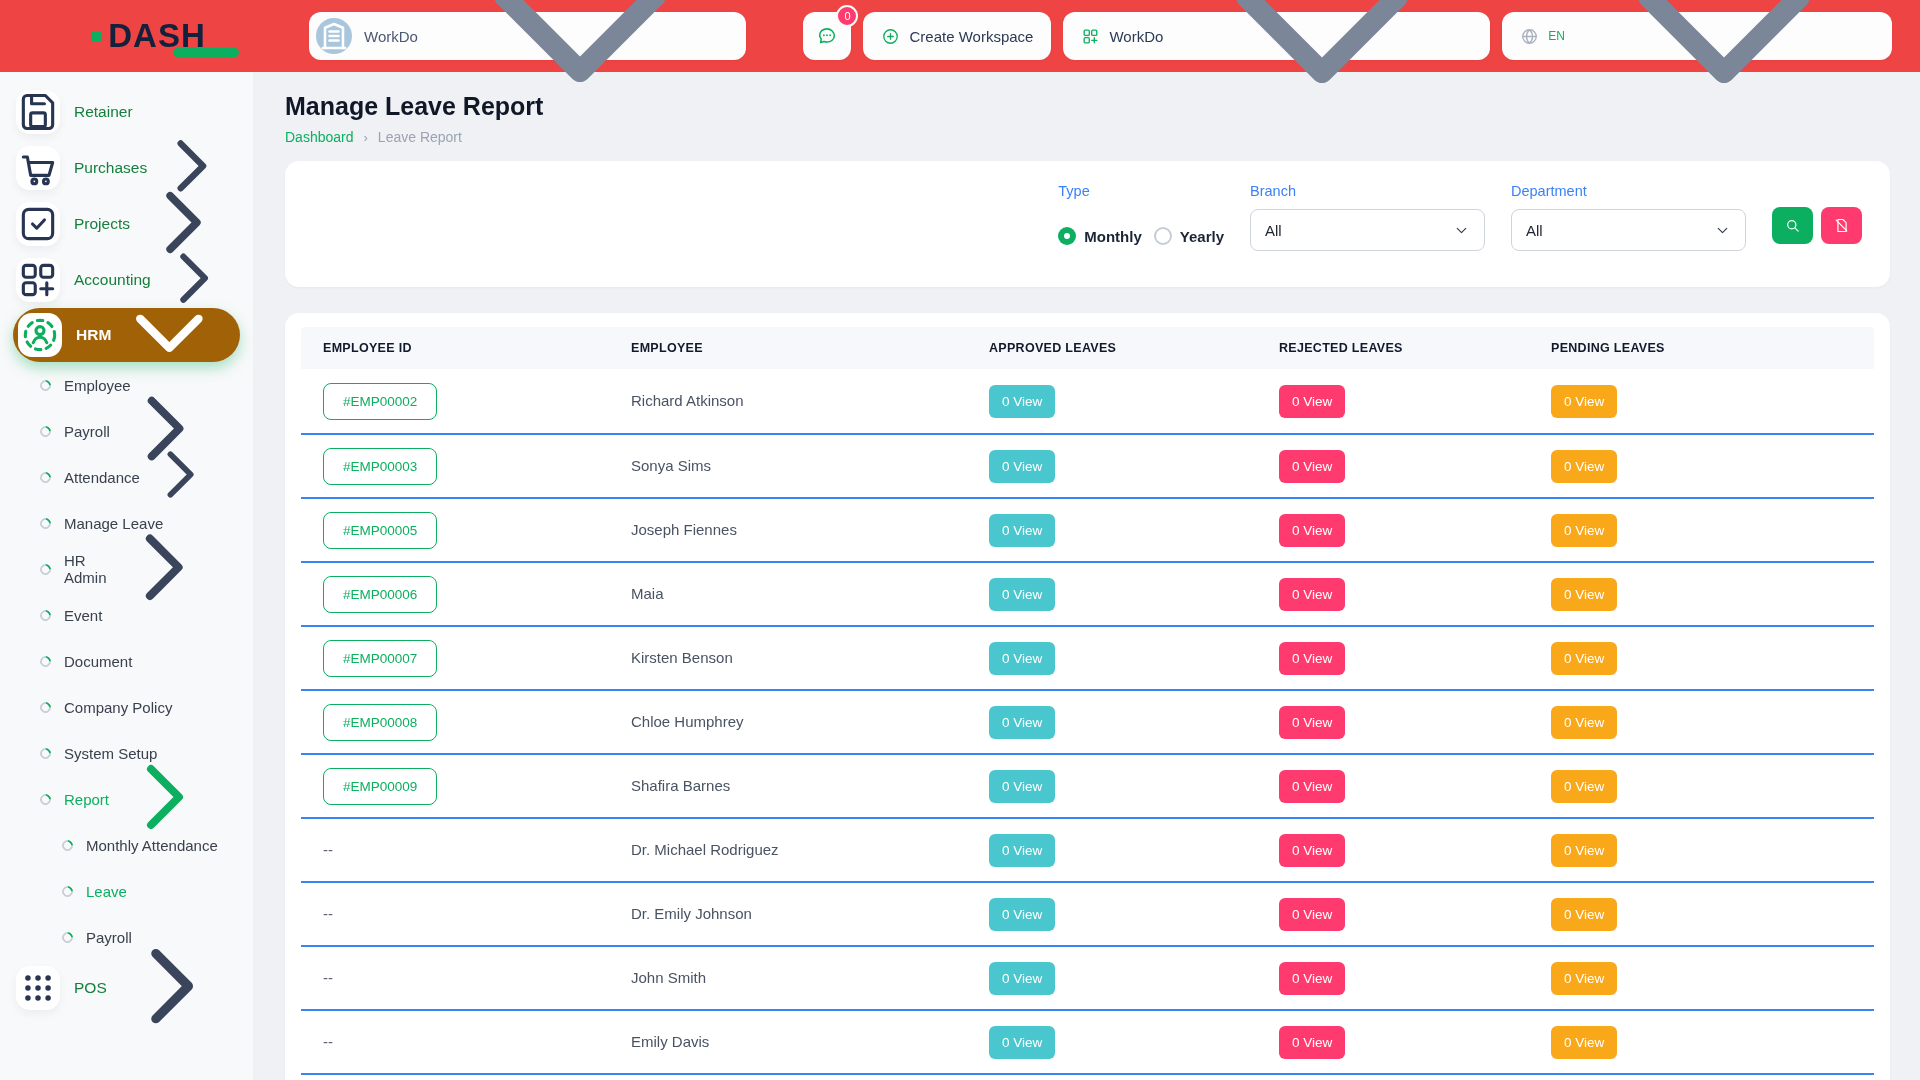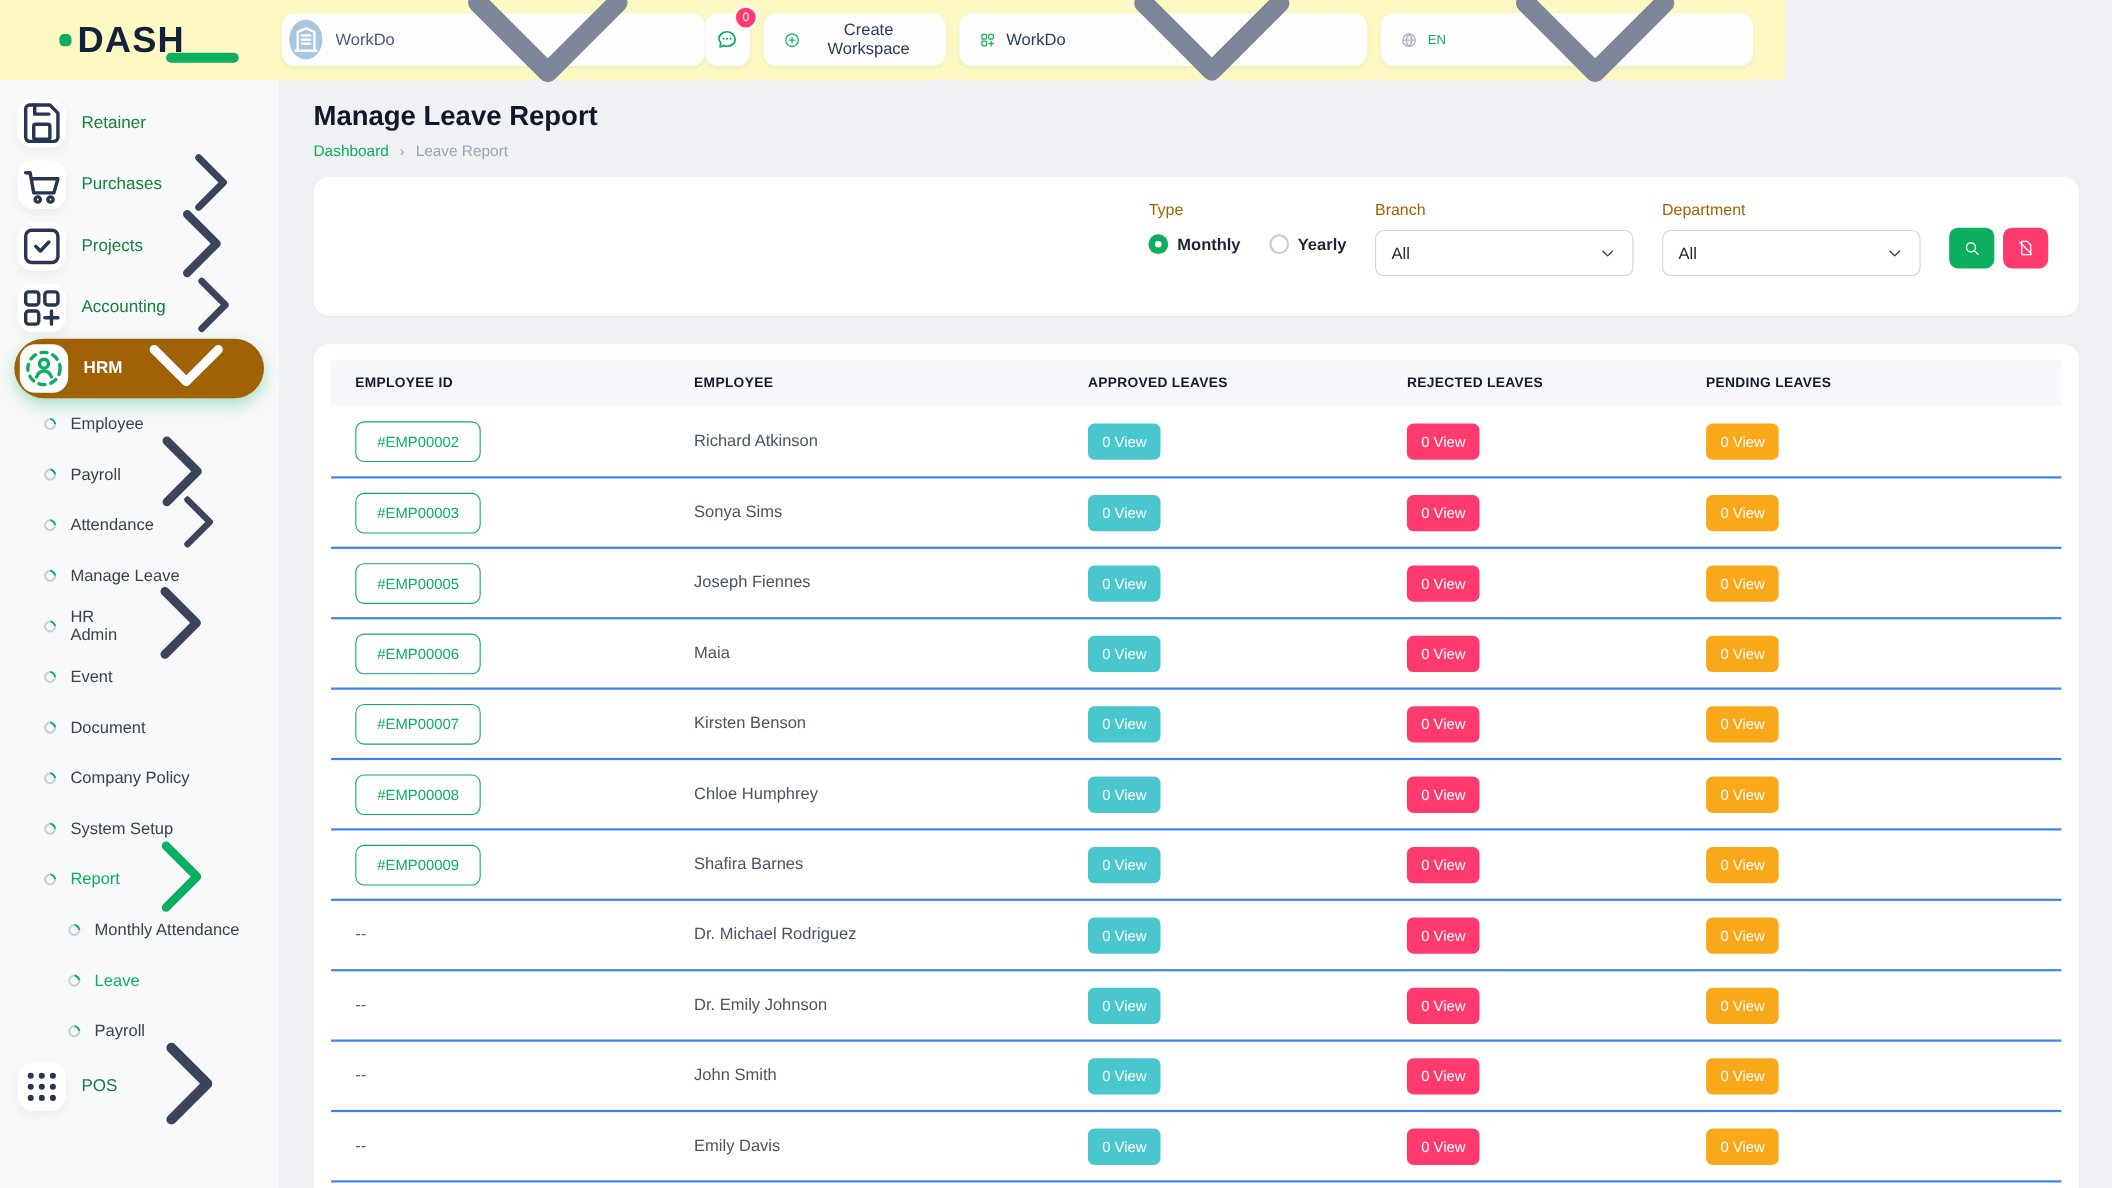--- a/index.html
+++ b/index.html
@@ -1,21 +1,21 @@
 <!DOCTYPE html>
 <html><head>
 <meta charset="utf-8">
 <style>
   * { margin:0; padding:0; box-sizing:border-box; }
   html,body { width:1920px; height:1080px; overflow:hidden;
     font-family:"Liberation Sans", sans-serif; background:#eff1f5; color:#1f2937; }
 
   
-  .topbar { position:fixed; top:0; left:0; width:1622px; height:72px;
-    background:#fef9c3; display:flex; align-items:center; z-index:10; }
+  .topbar { position:fixed; top:0; left:0; width:1920px; height:72px;
+    background:#ef4444; display:flex; align-items:center; z-index:10;padding-left:22px; }
   .logo { position:relative; width:253px; display:flex; justify-content:center; align-items:center; cursor:pointer; }
   .logo-dot { width:11px; height:11px; border-radius:4px; background:#0caf60; margin-right:6px; }
   .logo-text { font-size:33px; font-weight:800; letter-spacing:1px; color:#14213c; }
   .logo-bar { position:absolute; left:151px; top:31px; width:66px; height:9px; border-radius:5px; background:#0caf60; }
 
   .ws-pill { margin-left:34px; height:48px; background:#fdfdfd; border-radius:12px;
     display:flex; align-items:center; gap:12px; padding:0 16px 0 7px;
     box-shadow:0 1px 3px rgba(16,24,40,.05); cursor:pointer; }
   .ws-avatar { width:36px; height:36px; border-radius:50%; background:#a9c6dd;
     display:flex; align-items:center; justify-content:center; color:#fff; }
@@ -72,22 +72,22 @@
   .page-title { font-size:25px; font-weight:700; color:#101828; }
   .breadcrumb { margin-top:8px; display:flex; align-items:center; gap:10px; font-size:14px; }
   .bc-home { color:#0caf60; cursor:pointer; }
   .bc-sep { color:#9aa3b2; font-size:13px; }
   .bc-cur { color:#9aa3b2; }
 
   
   .filter-card { margin-top:16px; background:#fff; border-radius:14px; height:126px;
     box-shadow:0 1px 3px rgba(16,24,40,.04);
     display:flex; justify-content:flex-end; align-items:flex-start; gap:26px; padding:22px 28px; }
-  .f-label { font-size:14.5px; color:#a16207; margin-bottom:10px; }
-  .radio-row { display:flex; align-items:center; gap:26px; margin-top:14px; }
+  .f-label { font-size:14.5px; color:#3b82f6; margin-bottom:10px; }
+  .radio-row { display:flex; align-items:center; gap:12px; margin-top:28px; }
   .radio { display:flex; align-items:center; gap:8px; cursor:pointer; }
   .radio-circle { width:18px; height:18px; border-radius:50%; border:2px solid #c6cdd7; background:#fff; }
   .radio.checked .radio-circle { border:none; background:#0caf60; position:relative; }
   .radio.checked .radio-circle::after { content:""; position:absolute; left:6px; top:6px;
     width:6px; height:6px; border-radius:50%; background:#fff; }
   .radio-label { font-size:15px; font-weight:700; color:#1c2536; }
   .control { height:42px; border:1px solid #ced4da; border-radius:8px; background:#fff;
     display:flex; align-items:center; padding:0 14px; font-size:15px; color:#212633; cursor:pointer; }
   .control .spacer { flex:1; }
   .control svg { width:17px; height:17px; color:#333c4c; }

